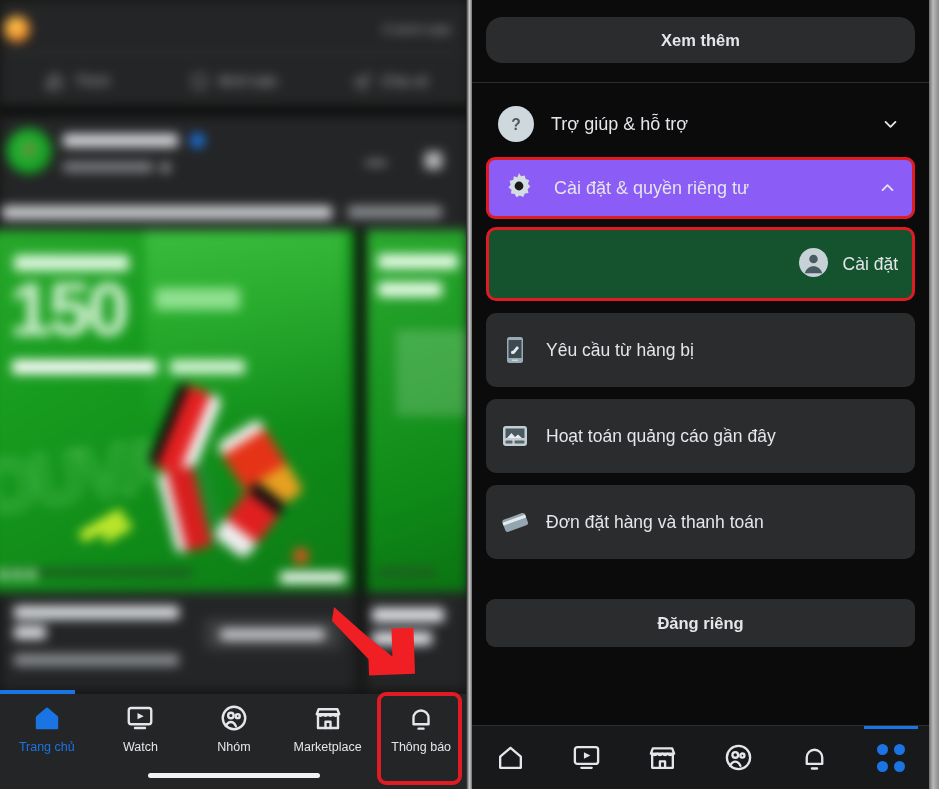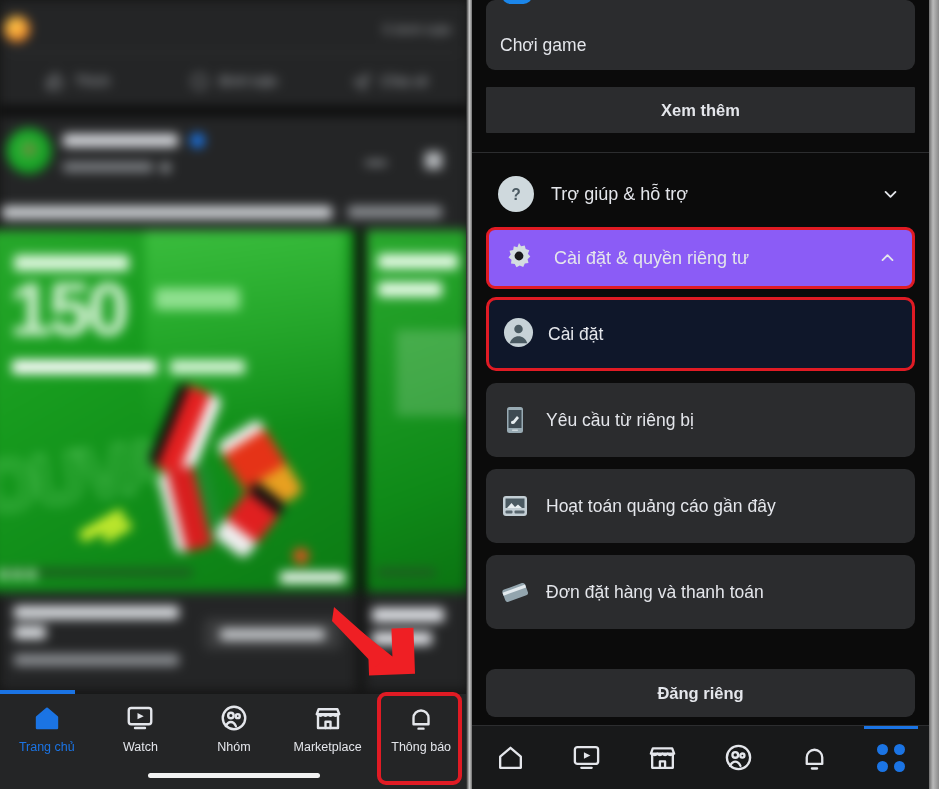--- a/index.html
+++ b/index.html
@@ -123,38 +123,38 @@
   #right-pane { position:absolute; left:472px; top:0; width:457px; height:789px; background:#0b0b0b; }
 
   .r-scroll { position:absolute; left:0; top:0; width:457px; height:725px; overflow:hidden; }
 
   .tiles { display:flex; gap:9px; padding:0 14px; }
   .tile { flex:1; background:#2b2c2e; border-radius:9px; height:70px; position:relative;
           padding:0 14px; }
   .tile .tlabel { position:absolute; left:14px; bottom:14px; font-size:17.5px; color:#e4e6eb; }
   .tile .ticon { position:absolute; left:14px; top:-22px; width:34px; height:34px; }
 
-  .seemore { margin:17px 14px 0; height:46px; background:#2b2c2e; border-radius:1px;
+  .seemore { margin:17px 14px 0; height:46px; background:#2b2c2e; border-radius:16px;
              display:flex; align-items:center; justify-content:center;
              font-size:16.5px; font-weight:bold; color:#e4e6eb; }
 
   .hr { height:1px; background:#2c2d2f; margin:19px 0 0; }
 
   .row { position:relative; display:flex; align-items:center; height:62px; margin:0 14px;
          border-radius:9px; padding:0 12px; gap:17px; }
   .row .rlabel { font-size:18px; color:#e4e6eb; }
   .row .chev { position:absolute; right:16px; top:50%; transform:translateY(-50%);
                width:17px; height:17px; }
   .circ-icon { width:36px; height:36px; border-radius:50%; background:#cfd9dd;
                display:flex; align-items:center; justify-content:center; flex:0 0 auto; }
 
   .row-outline { border:3px solid #e01b24; background:#8b5cf6; }
 
   .subrow { position:relative; display:flex; align-items:center; height:74px; margin:8px 14px 0;
-            border-radius:10px; background:#0f172a; padding:0 14px; gap:14px; }
+            border-radius:10px; background:#14532d; padding:0 14px; gap:14px;justify-content:flex-end; }
   .subrow .rlabel { font-size:17.5px; color:#e4e6eb; }
   .subrow.outline { border:3px solid #e01b24; }
 
   .mrow { position:relative; display:flex; align-items:center; height:74px; margin:12px 14px 0;
           border-radius:10px; background:#2b2c2e; padding:0 14px; gap:16px; }
   .mrow .rlabel { font-size:17.5px; color:#e4e6eb; }
 
   .sq-icon { width:30px; height:30px; flex:0 0 auto; }
 
   .logout { margin:40px 14px 0; height:48px; background:#2b2c2e; border-radius:9px;
@@ -318,29 +318,20 @@
       <path d="M36 68 L86 68 L86 28 L100 42 L86 72 L36 76 Z" fill="#ef1f24" opacity="0"></path>
     </svg>
   </div>
 
   <div id="divider"></div>
 
   <div id="right-pane">
     <div class="r-scroll">
 
       <div class="tiles">
-        <div class="tile">
-          <svg class="ticon" viewBox="0 0 34 34">
-            <rect x="2" y="9" width="30" height="17" rx="8.5" fill="#1b86ea"></rect>
-            <path d="M9 14v6M6 17h6" stroke="#fff" stroke-width="2.4" stroke-linecap="round"></path>
-            <circle cx="23" cy="14.5" r="2" fill="#cfe9ff"></circle>
-            <circle cx="21" cy="20" r="2" fill="#f5d84a"></circle>
-          </svg>
-          <div class="tlabel">Chơi game</div>
-        </div>
       </div>
 
       <div class="seemore">Xem thêm</div>
 
       <div class="hr"></div>
 
       <div class="row" style="margin-top:10px;">
         <span class="circ-icon">
           <svg viewBox="0 0 24 24" style="width:22px;height:22px">
               <text x="12" y="18" font-size="17" font-family="Liberation Sans, sans-serif" font-weight="bold" text-anchor="middle" fill="#4b5a62">?</text>
@@ -377,21 +368,21 @@
       </div>
 
       <div class="mrow">
         <svg class="sq-icon" viewBox="0 0 30 30">
           <rect x="7" y="2" width="16" height="26" rx="2.5" fill="#98aab3"></rect>
           <rect x="8.5" y="5" width="13" height="18" fill="#3d4a52"></rect>
           <path d="M12 17l5-6 2 2-5 6z" fill="#e6edf0"></path>
             <circle cx="12.6" cy="17.4" r="1.6" fill="#e6edf0"></circle>
           <rect x="12" y="24.6" width="6" height="1.3" rx=".6" fill="#cdd7dc"></rect>
         </svg>
-        <span class="rlabel">Yêu cầu từ riêng bị</span>
+        <span class="rlabel">Yêu cầu từ hàng bị</span>
       </div>
 
       <div class="mrow">
         <svg class="sq-icon" viewBox="0 0 30 30">
           <rect x="3" y="5" width="24" height="20" rx="3" fill="#c3ced4"></rect>
           <rect x="5.5" y="7.5" width="19" height="9.5" fill="#4b5a62"></rect>
           <path d="M7 17l4.5-5 3.5 4 3-2.5 4 3.5z" fill="#e8eef1"></path>
           <rect x="5.5" y="19.5" width="7" height="3" rx="1" fill="#58666e"></rect>
           <rect x="14.5" y="19.5" width="10" height="3" rx="1" fill="#58666e"></rect>
         </svg>

